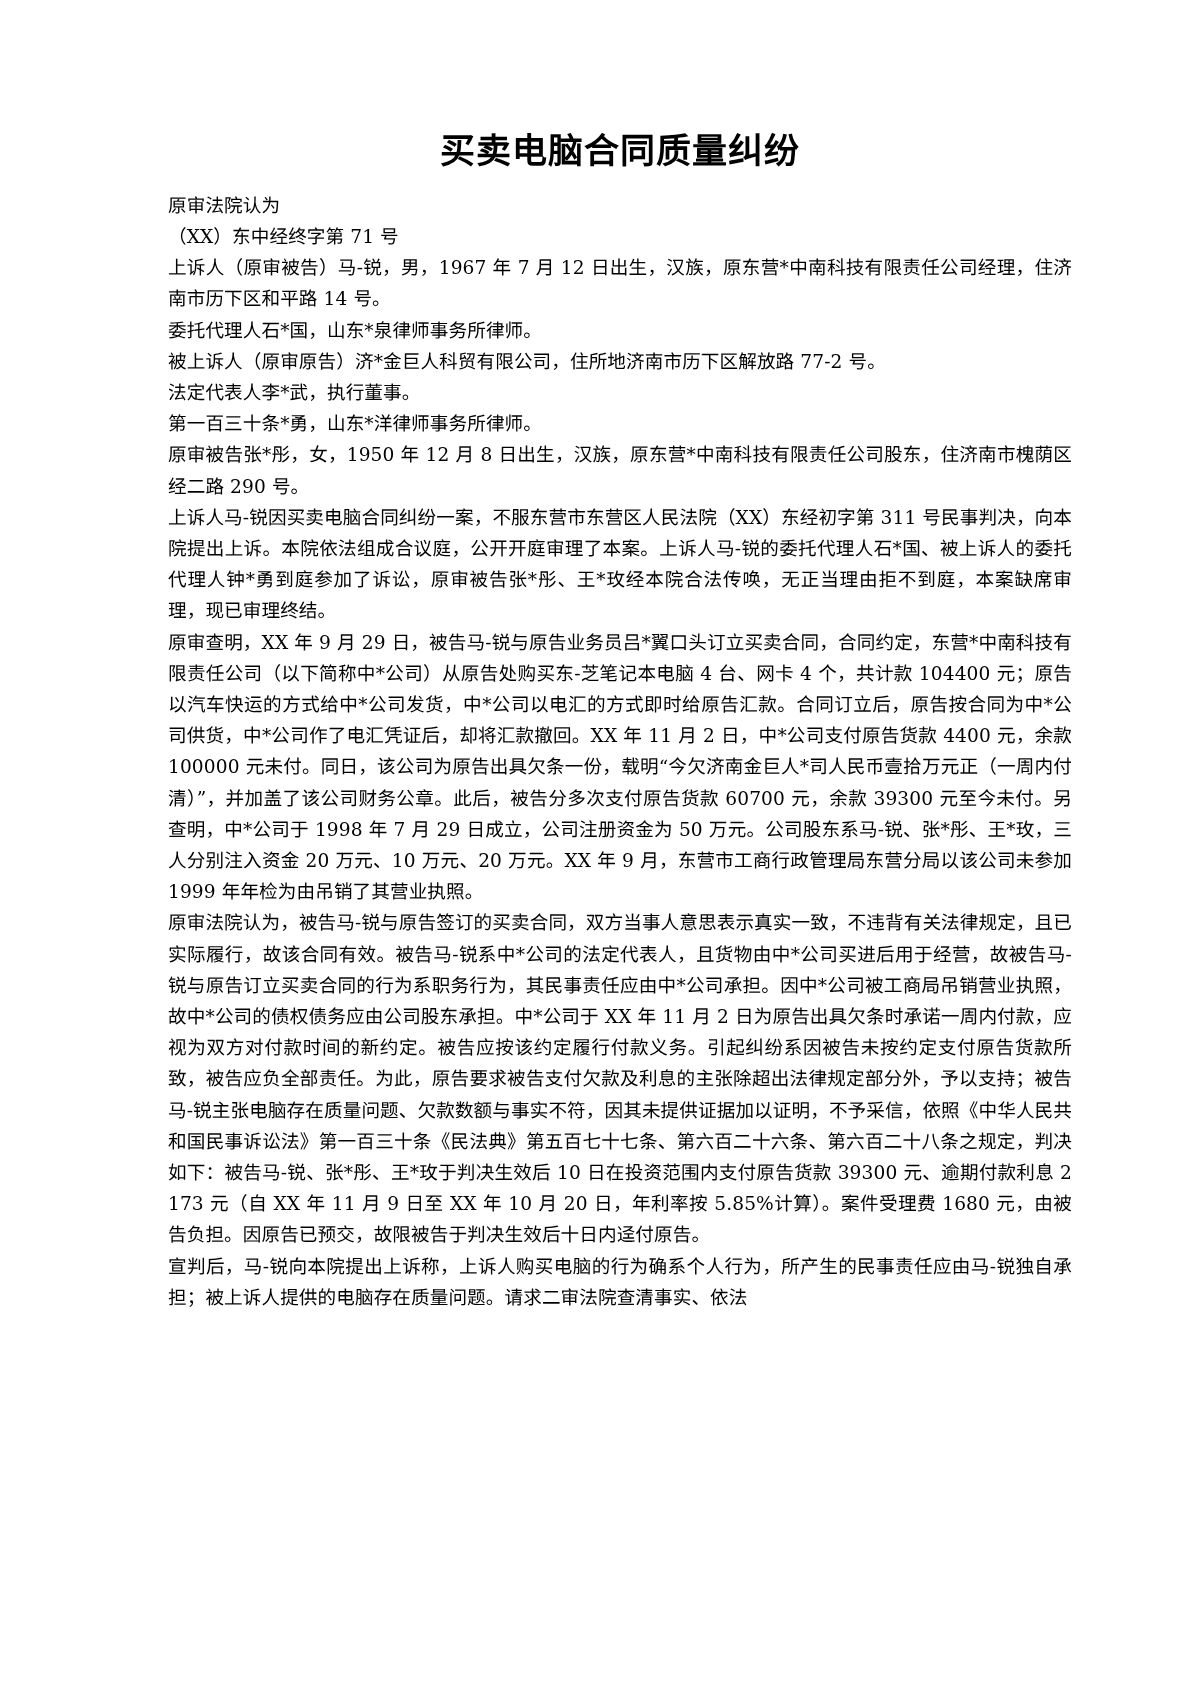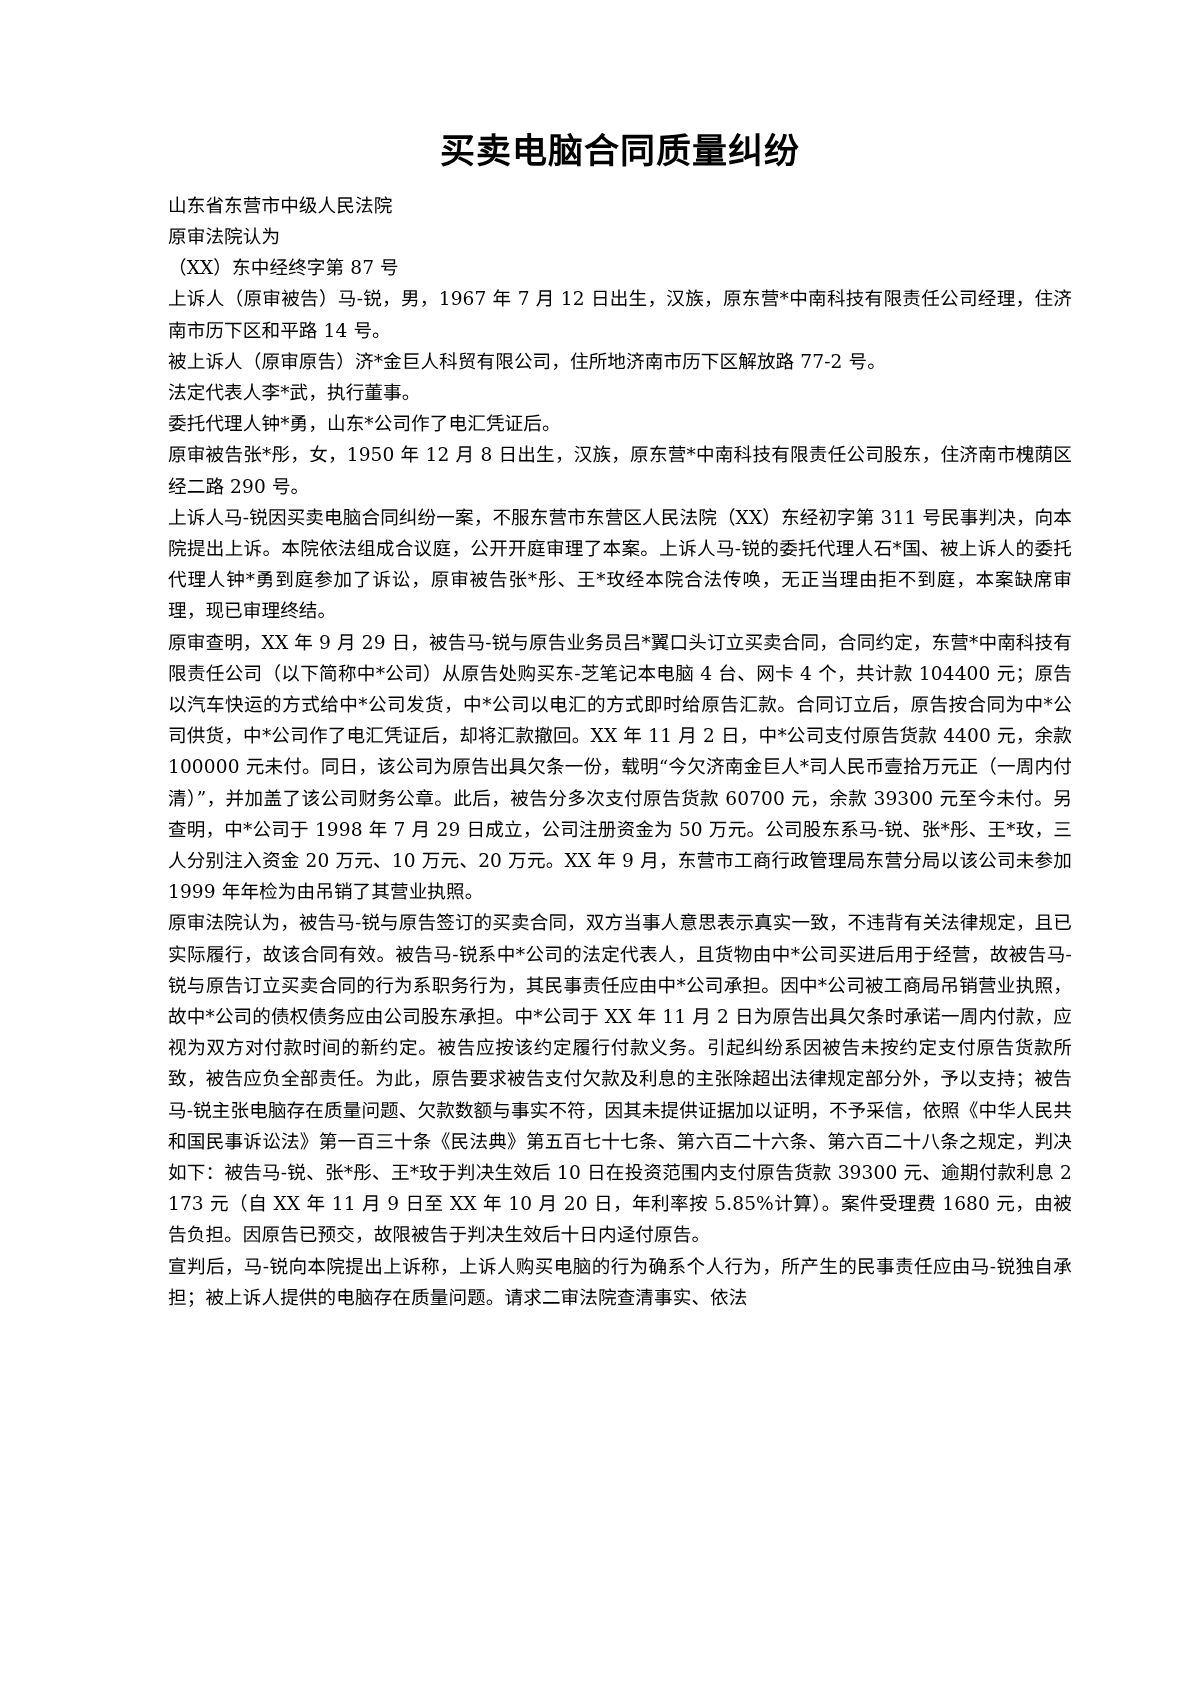--- a/index.html
+++ b/index.html
@@ -53,34 +53,34 @@
 </style>
 </head>
 <body>
 
 <div class="page">
 
   <h1 class="doc-title">买卖电脑合同质量纠纷</h1>
 
   <div class="body-block">
 
-    <p class="para short">山东省东营市中级人民法院</p>
 
     <p class="para short">原审法院认为</p>
 
-    <p class="para short">（XX）东中经终字第 87 号</p>
+    <p class="para short">（XX）东中经终字第 71 号</p>
 
     <p class="para">上诉人（原审被告）马-锐，男，1967 年 7 月 12 日出生，汉族，原东营*中南科技有限责任公司经理，住济南市历下区和平路 14 号。</p>
 
+    <p class="para short">委托代理人石*国，山东*泉律师事务所律师。</p>
 
     <p class="para">被上诉人（原审原告）济*金巨人科贸有限公司，住所地济南市历下区解放路 77-2 号。</p>
 
     <p class="para short">法定代表人李*武，执行董事。</p>
 
-    <p class="para short">委托代理人钟*勇，山东*公司作了电汇凭证后。</p>
+    <p class="para short">第一百三十条*勇，山东*洋律师事务所律师。</p>
 
     <p class="para">原审被告张*彤，女，1950 年 12 月 8 日出生，汉族，原东营*中南科技有限责任公司股东，住济南市槐荫区经二路 290 号。</p>
 
 
     <p class="para">上诉人马-锐因买卖电脑合同纠纷一案，不服东营市东营区人民法院（XX）东经初字第 311 号民事判决，向本院提出上诉。本院依法组成合议庭，公开开庭审理了本案。上诉人马-锐的委托代理人石*国、被上诉人的委托代理人钟*勇到庭参加了诉讼，原审被告张*彤、王*玫经本院合法传唤，无正当理由拒不到庭，本案缺席审理，现已审理终结。</p>
 
     <p class="para">原审查明，XX 年 9 月 29 日，被告马-锐与原告业务员吕*翼口头订立买卖合同，合同约定，东营*中南科技有限责任公司（以下简称中*公司）从原告处购买东-芝笔记本电脑 4 台、网卡 4 个，共计款 104400 元；原告以汽车快运的方式给中*公司发货，中*公司以电汇的方式即时给原告汇款。合同订立后，原告按合同为中*公司供货，中*公司作了电汇凭证后，却将汇款撤回。XX 年 11 月 2 日，中*公司支付原告货款 4400 元，余款 100000 元未付。同日，该公司为原告出具欠条一份，载明“今欠济南金巨人*司人民币壹拾万元正（一周内付清）”，并加盖了该公司财务公章。此后，被告分多次支付原告货款 60700 元，余款 39300 元至今未付。另查明，中*公司于 1998 年 7 月 29 日成立，公司注册资金为 50 万元。公司股东系马-锐、张*彤、王*玫，三人分别注入资金 20 万元、10 万元、20 万元。XX 年 9 月，东营市工商行政管理局东营分局以该公司未参加 1999 年年检为由吊销了其营业执照。</p>
 
     <p class="para">原审法院认为，被告马-锐与原告签订的买卖合同，双方当事人意思表示真实一致，不违背有关法律规定，且已实际履行，故该合同有效。被告马-锐系中*公司的法定代表人，且货物由中*公司买进后用于经营，故被告马-锐与原告订立买卖合同的行为系职务行为，其民事责任应由中*公司承担。因中*公司被工商局吊销营业执照，故中*公司的债权债务应由公司股东承担。中*公司于 XX 年 11 月 2 日为原告出具欠条时承诺一周内付款，应视为双方对付款时间的新约定。被告应按该约定履行付款义务。引起纠纷系因被告未按约定支付原告货款所致，被告应负全部责任。为此，原告要求被告支付欠款及利息的主张除超出法律规定部分外，予以支持；被告马-锐主张电脑存在质量问题、欠款数额与事实不符，因其未提供证据加以证明，不予采信，依照《中华人民共和国民事诉讼法》第一百三十条《民法典》第五百七十七条、第六百二十六条、第六百二十八条之规定，判决如下：被告马-锐、张*彤、王*玫于判决生效后 10 日在投资范围内支付原告货款 39300 元、逾期付款利息 2173 元（自 XX 年 11 月 9 日至 XX 年 10 月 20 日，年利率按 5.85%计算）。案件受理费 1680 元，由被告负担。因原告已预交，故限被告于判决生效后十日内迳付原告。</p>
 

